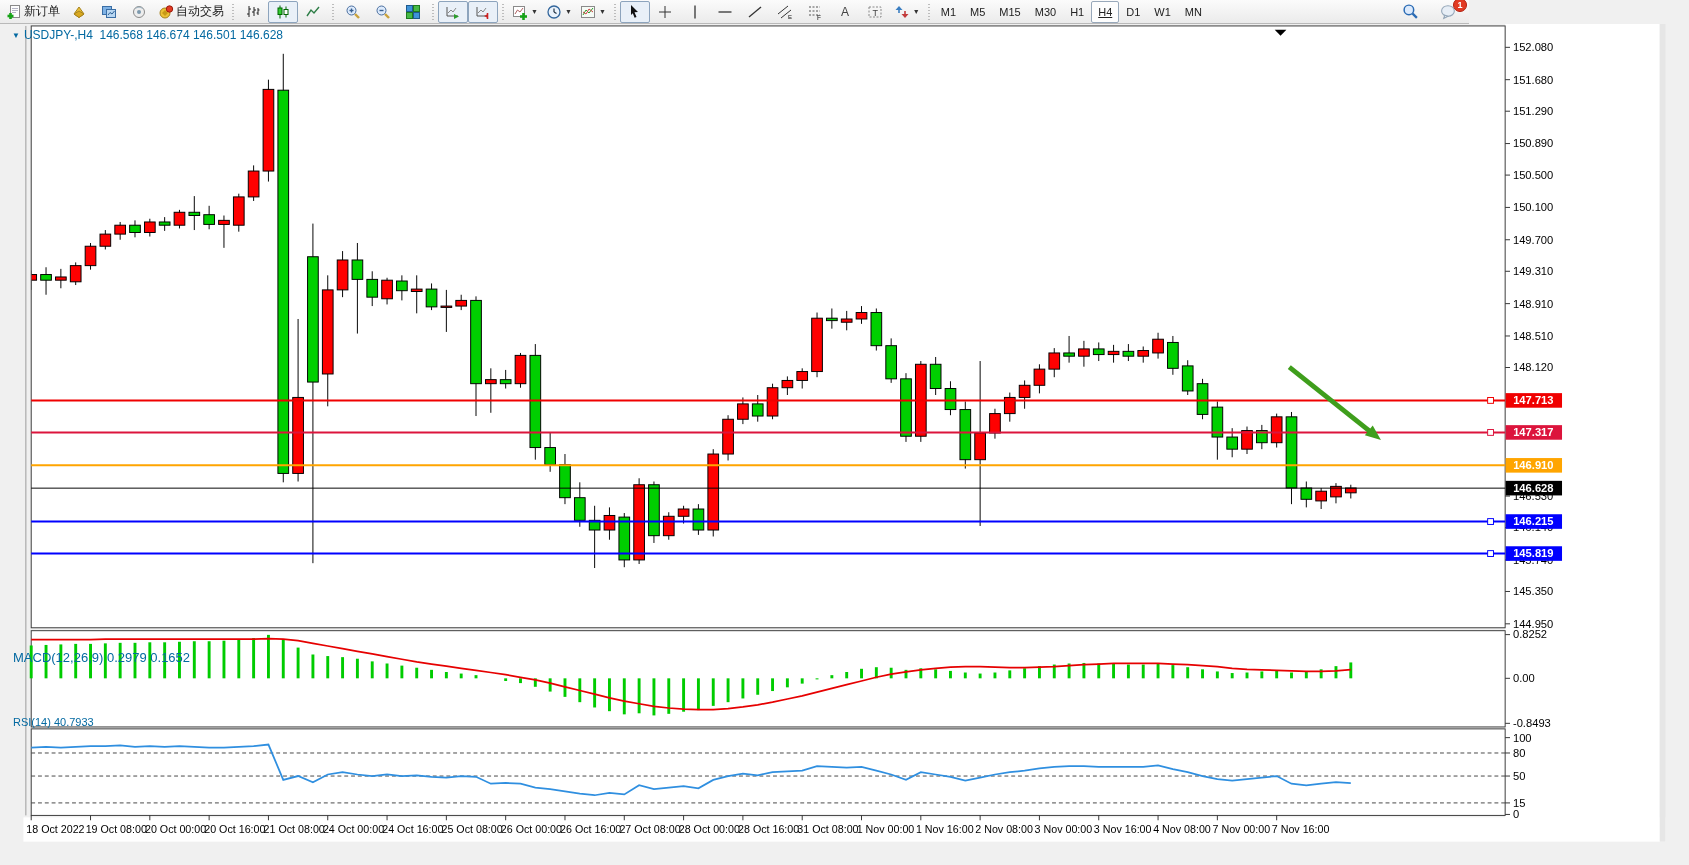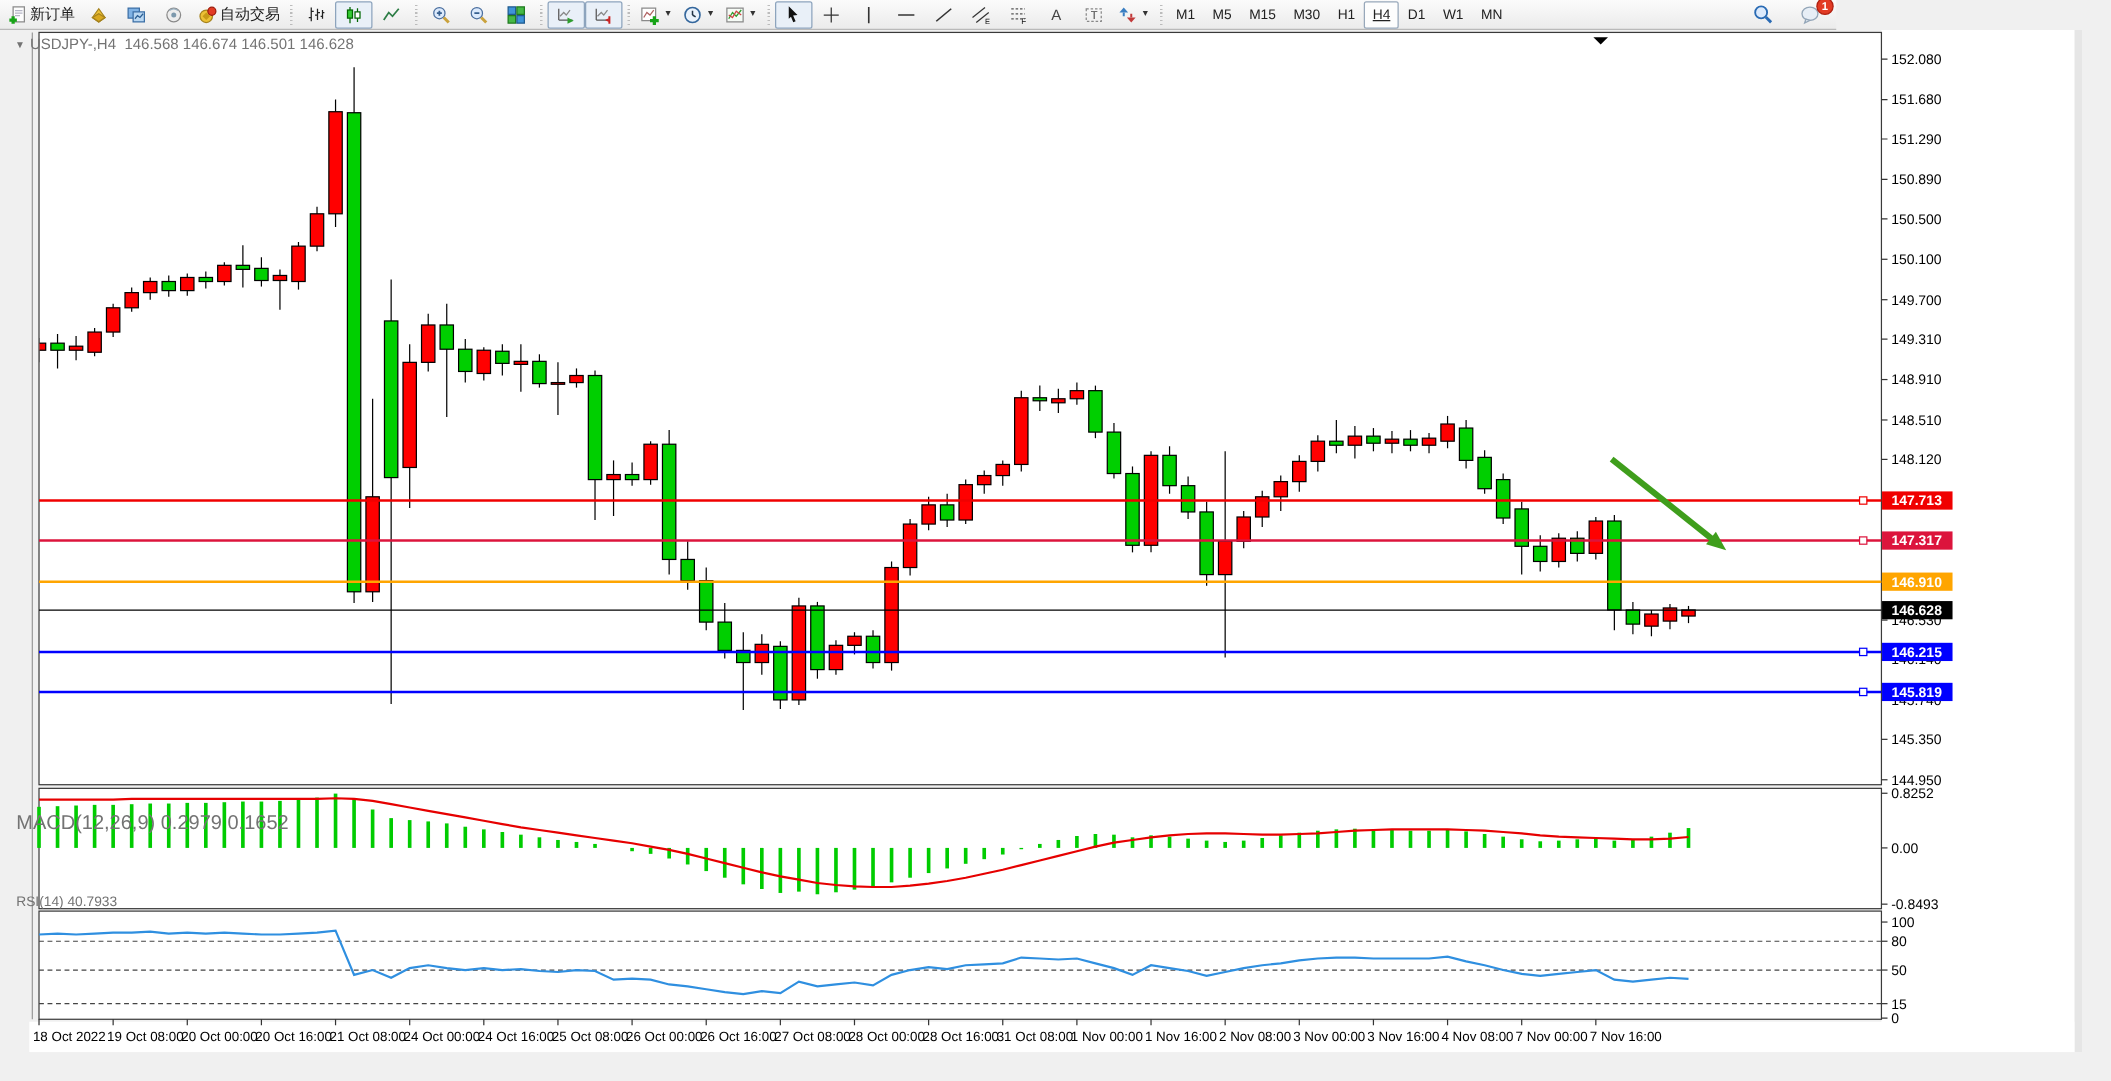--- a/index.html
+++ b/index.html
@@ -19,24 +19,24 @@
   .tf{height:20px;padding:0 6px;display:flex;align-items:center;font-size:11px;
     color:#222;border:1px solid transparent;border-radius:2px;}
   .tf.active{border:1px solid #98a8ba;background:#fdfdfd;text-decoration:underline;}
   #tb-right{margin-left:auto;display:flex;align-items:center;margin-right:6px;gap:8px;}
   .badge{position:absolute;right:-5px;top:-4px;width:12px;height:12px;border-radius:50%;
     background:#e23b24;color:#fff;font-size:9px;font-weight:bold;display:flex;
     align-items:center;justify-content:center;border:1px solid #b02010;}
   
   #chart-wrap{position:absolute;left:0;top:24px;width:1337px;height:841px;}
   svg text{font-family:"Liberation Sans",sans-serif;}
-  .overlay{position:absolute;color:#737373;z-index:3;pointer-events:none;}
+  .overlay{position:absolute;color:#0369a1;z-index:3;pointer-events:none;}
   #chart-title{left:12px;top:28px;font-size:12px;}
   #chart-title .tri{font-size:8px;vertical-align:1px;margin-right:4px;}
-  #macd-label{left:13px;top:650px;font-size:16px;}
+  #macd-label{left:13px;top:650px;font-size:13px;}
   #rsi-label{left:13px;top:716px;font-size:11px;}
 </style>
 </head>
 <body>
 
 <div id="toolbar">
   <div class="tbtn">
     <svg width="16" height="16" viewBox="0 0 16 16">
       <rect x="4.5" y="1.5" width="9" height="12" fill="#fdfdfd" stroke="#8a8a8a"></rect>
       <line x1="6" y1="4.5" x2="12" y2="4.5" stroke="#b5b5c5"></line>

